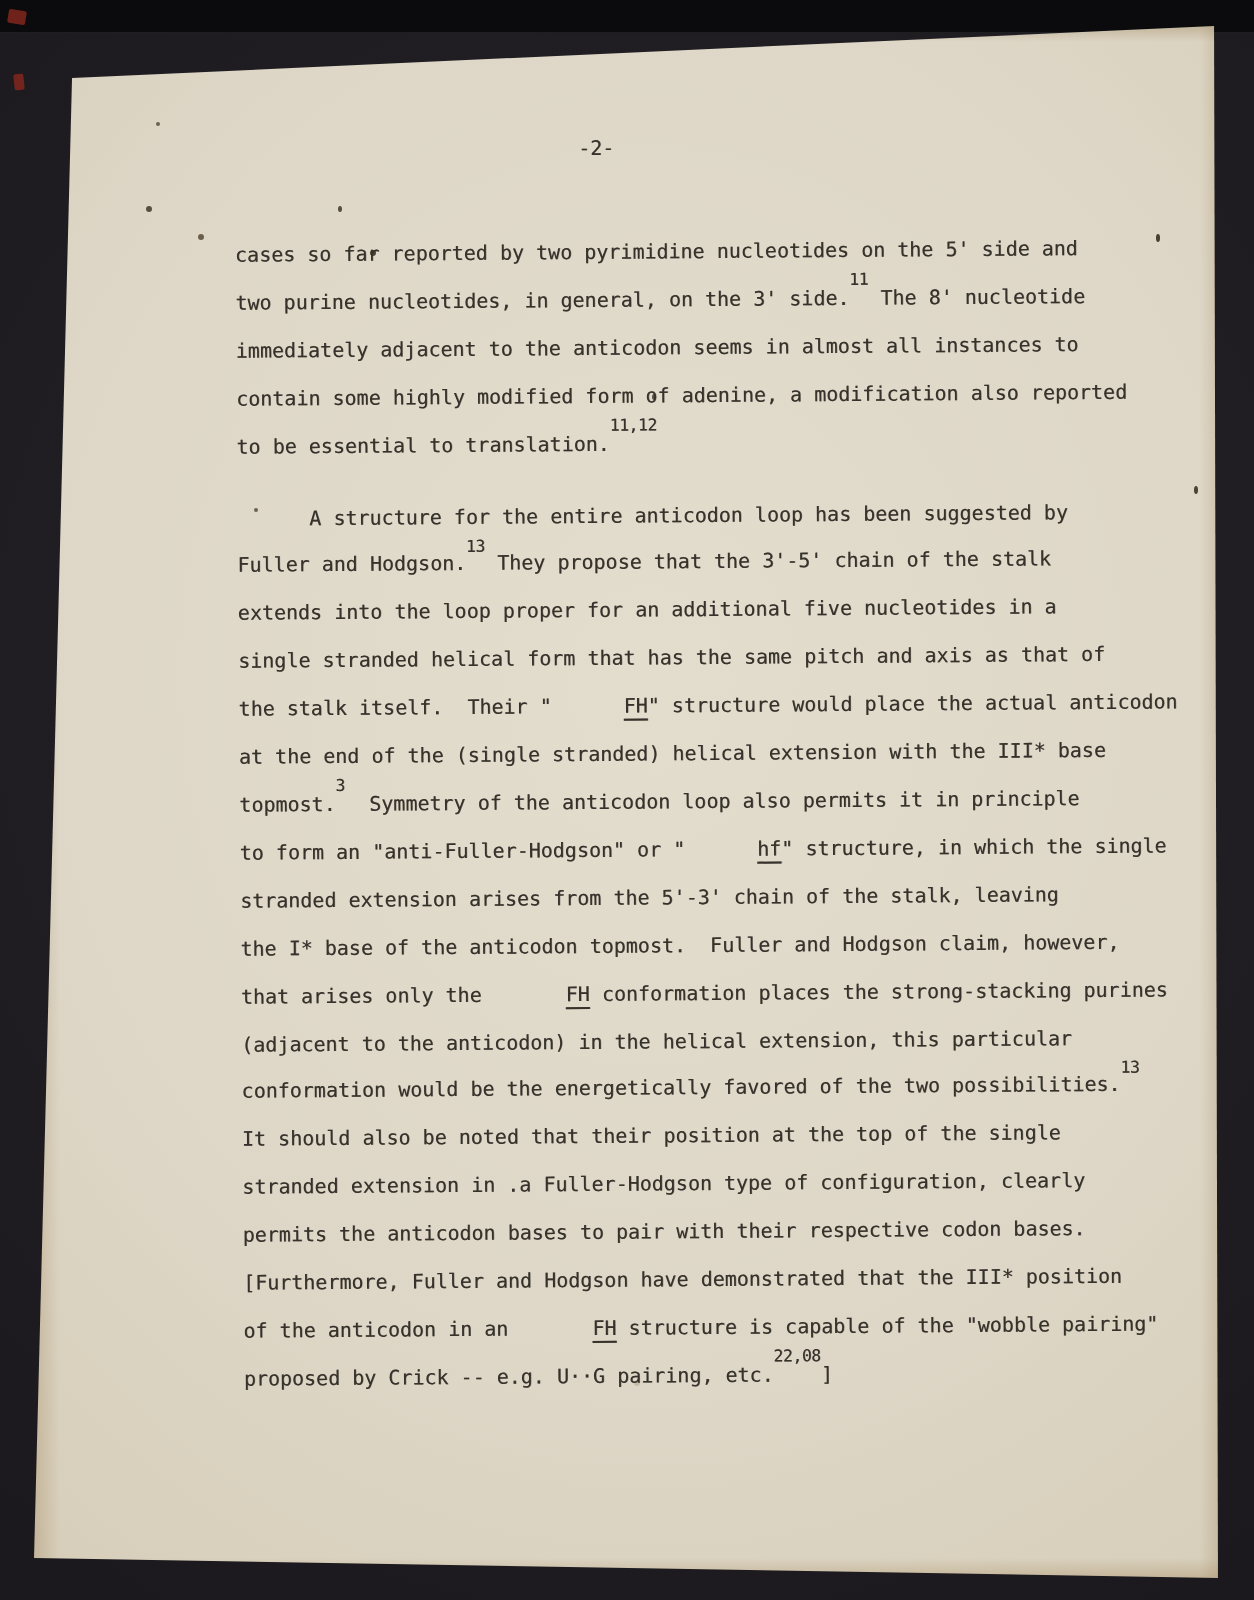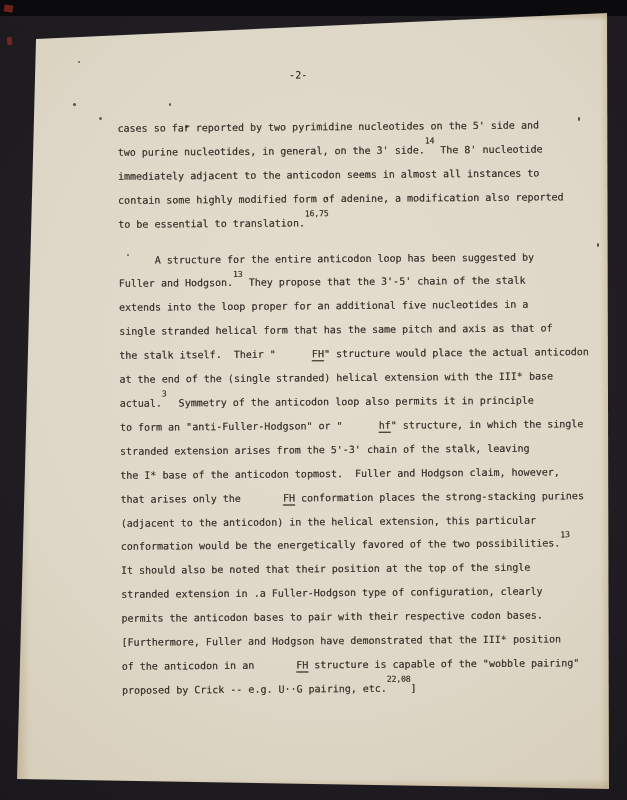--- a/index.html
+++ b/index.html
@@ -93,33 +93,33 @@
   <div class="speck" style="left:127px;top:254px;width:2px;height:2px;background:#6b614e;"></div>
   <div class="speck" style="left:578px;top:117px;width:2px;height:4px;background:#45402f;"></div>
   <div class="speck" style="left:597px;top:243px;width:2px;height:4px;background:#4a4438;"></div>
   <div class="speck" style="left:317px;top:690px;width:3px;height:3px;background:#c6bca6;"></div>
 
   <div class="content">
     <div class="pagenum">-2-</div>
     <div id="doc-body">
         <div class="para para-1">
           <div class="line"><span>cases so far reported by two pyrimidine nucleotides on the 5' side and</span></div>
-          <div class="line"><span>two purine nucleotides, in general, on the 3' side.</span><sup>14</sup><span> The 8' nucleotide</span></div>
+          <div class="line"><span>two purine nucleotides, in general, on the 3' side.</span><sup>11</sup><span> The 8' nucleotide</span></div>
           <div class="line"><span>immediately adjacent to the anticodon seems in almost all instances to</span></div>
           <div class="line"><span>contain some highly modified form of adenine, a modification also reported</span></div>
-          <div class="line"><span>to be essential to translation.</span><sup>16,75</sup></div>
+          <div class="line"><span>to be essential to translation.</span><sup>11,12</sup></div>
         </div>
         <div class="para para-2">
           <div class="line"><span>      A structure for the entire anticodon loop has been suggested by</span></div>
           <div class="line"><span>Fuller and Hodgson.</span><sup>13</sup><span> They propose that the 3'-5' chain of the stalk</span></div>
           <div class="line"><span>extends into the loop proper for an additional five nucleotides in a</span></div>
           <div class="line"><span>single stranded helical form that has the same pitch and axis as that of</span></div>
           <div class="line"><span>the stalk itself.  Their "</span><span class="u">FH</span><span>" structure would place the actual anticodon</span></div>
           <div class="line"><span>at the end of the (single stranded) helical extension with the III* base</span></div>
-          <div class="line"><span>actual.</span><sup>3</sup><span>  Symmetry of the anticodon loop also permits it in principle</span></div>
+          <div class="line"><span>topmost.</span><sup>3</sup><span>  Symmetry of the anticodon loop also permits it in principle</span></div>
           <div class="line"><span>to form an "anti-Fuller-Hodgson" or "</span><span class="u">hf</span><span>" structure, in which the single</span></div>
           <div class="line"><span>stranded extension arises from the 5'-3' chain of the stalk, leaving</span></div>
           <div class="line"><span>the I* base of the anticodon topmost.  Fuller and Hodgson claim, however,</span></div>
           <div class="line"><span>that arises only the </span><span class="u">FH</span><span> conformation places the strong-stacking purines</span></div>
           <div class="line"><span>(adjacent to the anticodon) in the helical extension, this particular</span></div>
           <div class="line"><span>conformation would be the energetically favored of the two possibilities.</span><sup>13</sup></div>
           <div class="line"><span>It should also be noted that their position at the top of the single</span></div>
           <div class="line"><span>stranded extension in .a Fuller-Hodgson type of configuration, clearly</span></div>
           <div class="line"><span>permits the anticodon bases to pair with their respective codon bases.</span></div>
           <div class="line"><span>[Furthermore, Fuller and Hodgson have demonstrated that the III* position</span></div>

